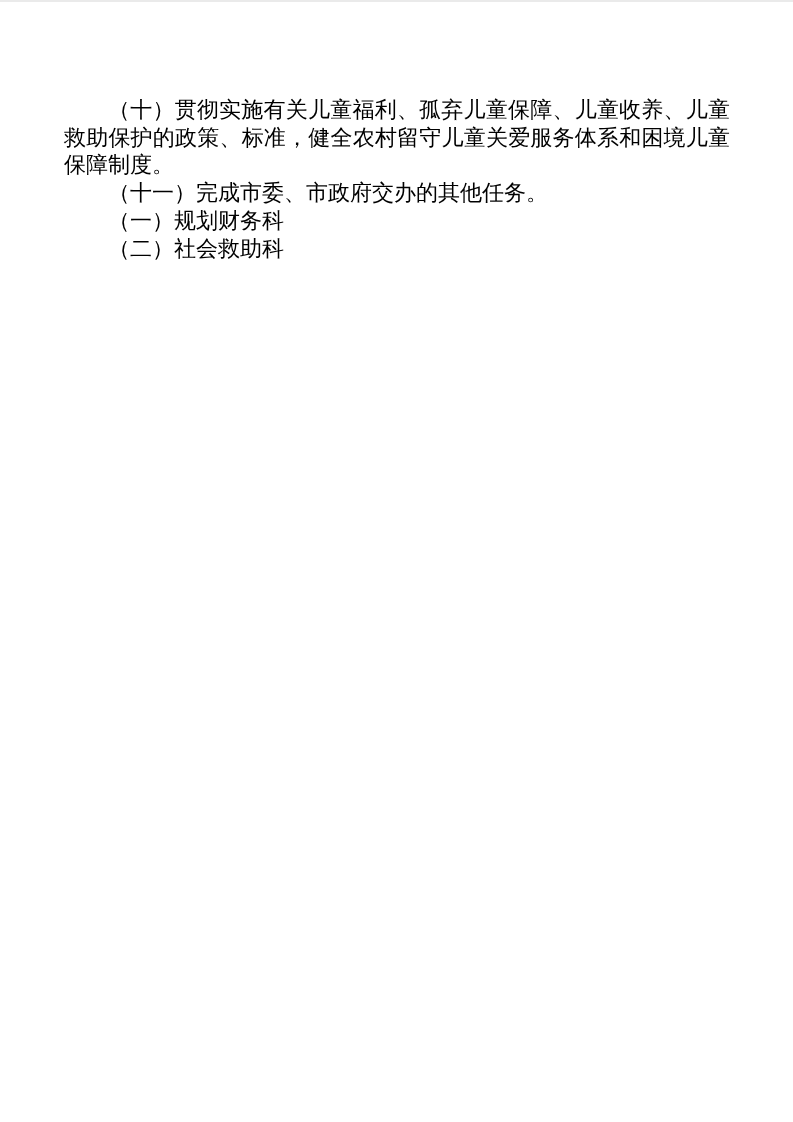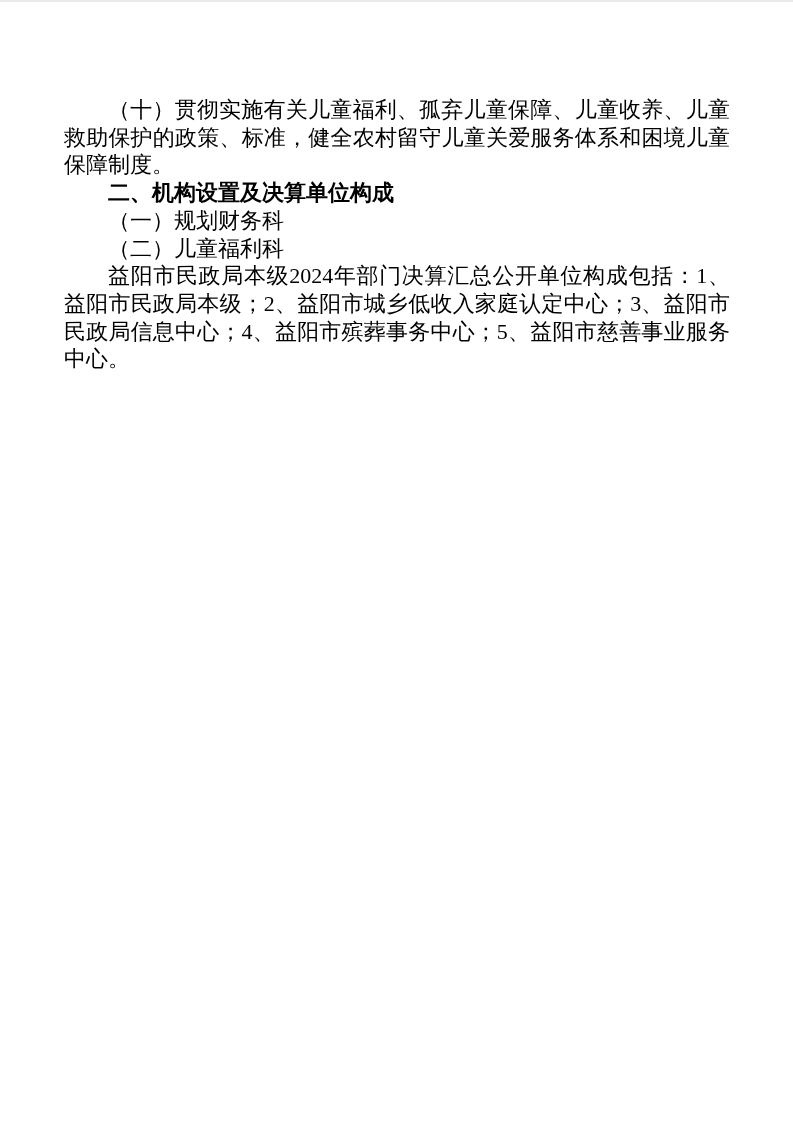--- a/index.html
+++ b/index.html
@@ -44,18 +44,17 @@
   p.para.heading {
     font-weight: 700;
   }
 </style>
 </head>
 <body>
 
 <div class="page">
   <div class="content">
       <p class="para">（十）贯彻实施有关儿童福利、孤弃儿童保障、儿童收养、儿童救助保护的政策、标准，健全农村留守儿童关爱服务体系和困境儿童保障制度。</p>
-      <p class="para heading">二、机构设置及决算单位构成</p>
+      <p class="para">（十一）完成市委、市政府交办的其他任务。</p>
       <p class="para">（一）规划财务科</p>
-      <p class="para">（二）儿童福利科</p>
-      <p class="para">益阳市民政局本级2024年部门决算汇总公开单位构成包括：1、益阳市民政局本级；2、益阳市城乡低收入家庭认定中心；3、益阳市民政局信息中心；4、益阳市殡葬事务中心；5、益阳市慈善事业服务中心。</p>
+      <p class="para">（二）社会救助科</p>
     </div>
 </div>
 
 </body></html>

